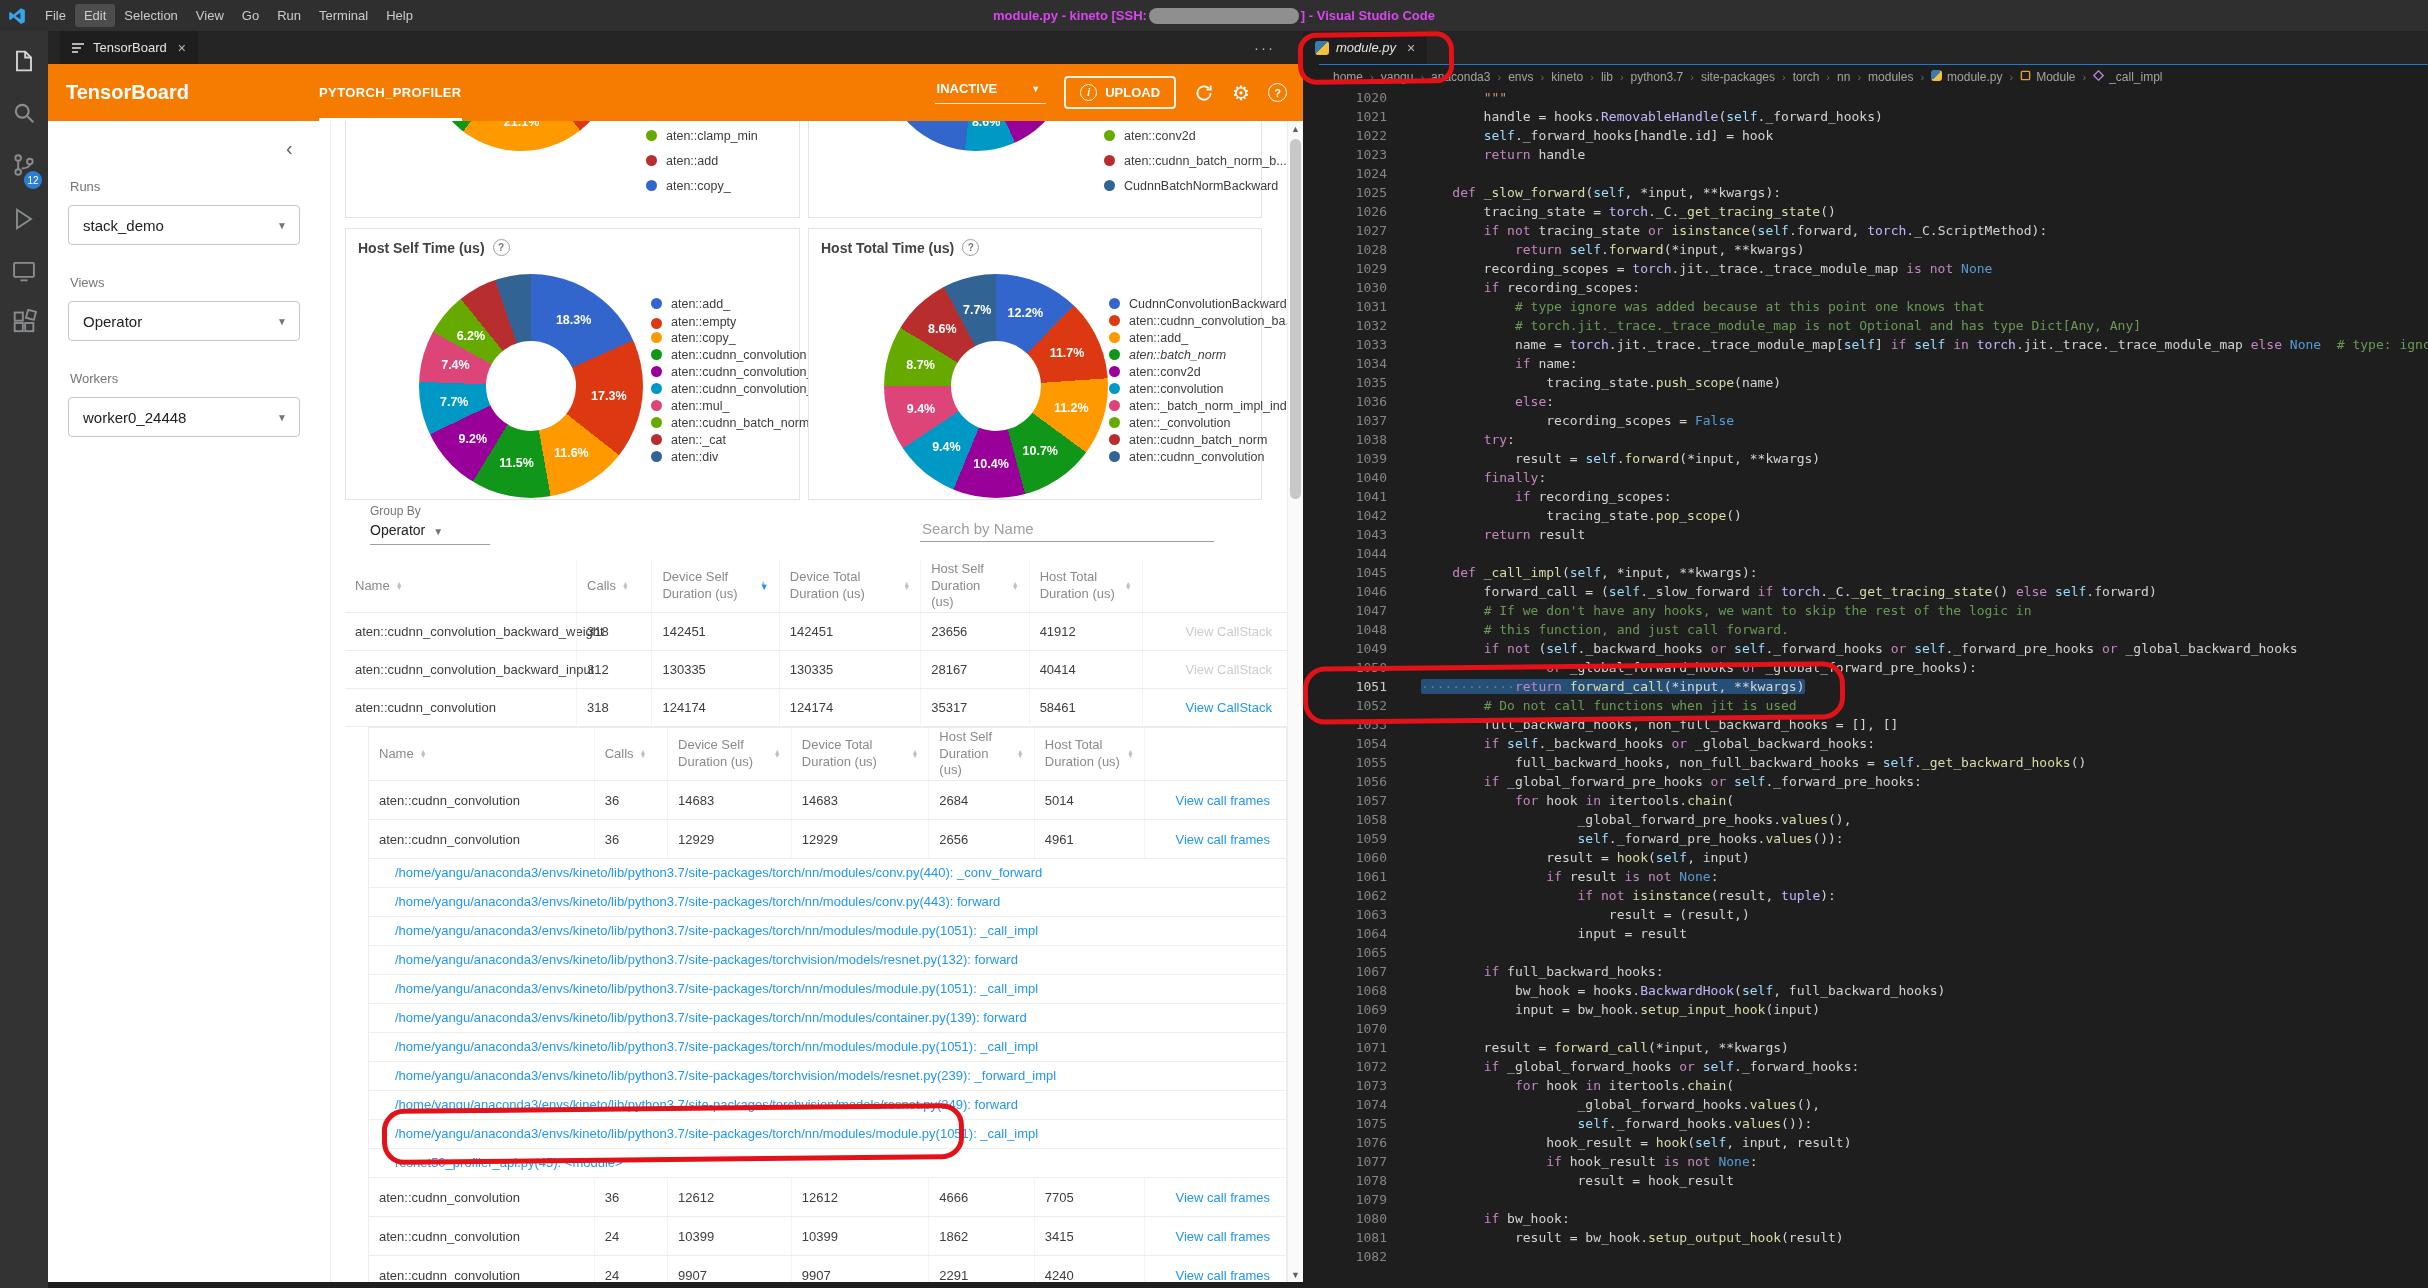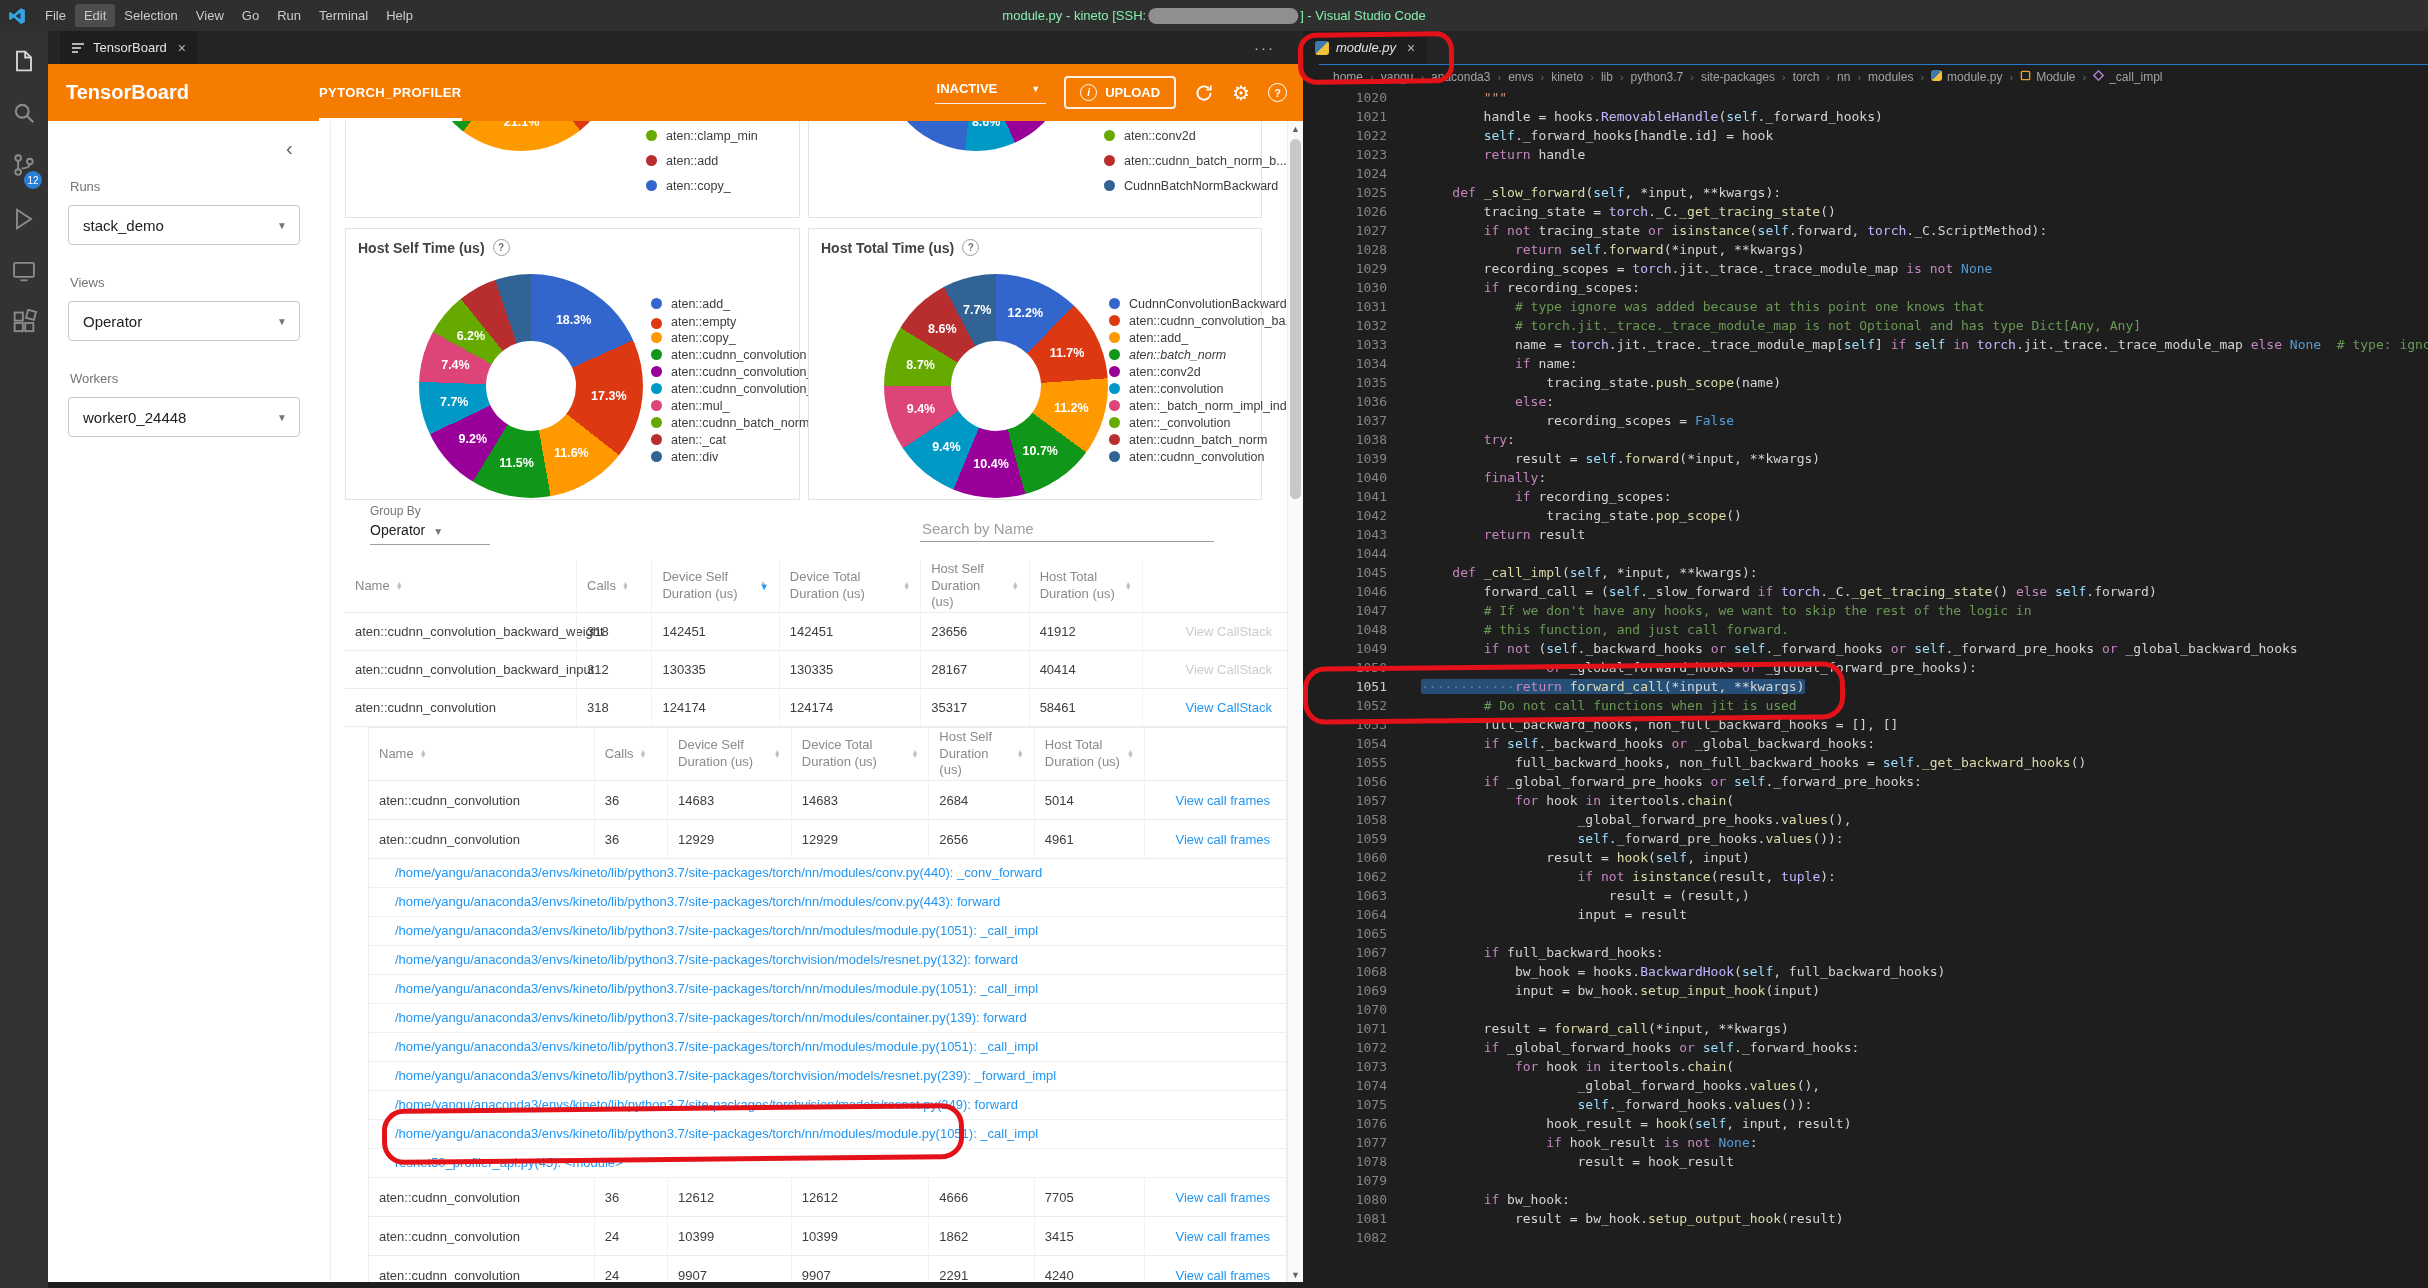--- a/index.html
+++ b/index.html
@@ -2,21 +2,21 @@
 <html><head>
 <meta charset="utf-8">
 <style>
   html,body{margin:0;padding:0;background:#1e1e1e;font-family:"Liberation Sans",sans-serif;}
   #app{position:relative;width:2428px;height:1288px;overflow:hidden;background:#1e1e1e;}
   
   #titlebar{position:absolute;left:0;top:0;width:2428px;height:31px;background:#2f2f30;display:flex;align-items:center;color:#cccccc;font-size:13px;}
   #vscode-logo{width:18px;height:18px;margin:0 10px 0 8px;}
   .menu-item{padding:4px 9px;border-radius:3px;cursor:default;}
   .menu-item.active{background:#4d4d4d;}
-  #win-title{position:absolute;left:50%;transform:translateX(-50%);display:flex;align-items:center;color:#86efac;font-size:13px;white-space:nowrap;}
+  #win-title{position:absolute;left:50%;transform:translateX(-50%);display:flex;align-items:center;color:#d946ef;font-size:13px;white-space:nowrap;font-weight:bold;}
   .redact{display:inline-block;width:150px;height:16px;border-radius:8px;background:#8f8f8f;margin:0 2px;}
   
   #activitybar{position:absolute;left:0;top:31px;width:48px;height:1257px;background:#333333;}
   .act-icon{position:absolute;left:10px;width:28px;height:28px;}
   .act-badge{position:absolute;left:24px;top:140px;width:18px;height:18px;border-radius:50%;background:#2a7fd4;color:#fff;font-size:10px;display:flex;align-items:center;justify-content:center;}
   
   .tabbar{position:absolute;left:0;top:0;right:0;height:33px;background:#252526;display:flex;z-index:6;}
   .tab{height:33px;display:flex;align-items:center;padding:0 12px;background:#1e1e1e;color:#e4e4e4;font-size:13px;gap:7px;}
   .tab .close{color:#b9b9b9;font-size:14px;margin-left:4px;}
   .tab-ellipsis{position:absolute;right:28px;top:8px;color:#b5b5b5;font-size:15px;letter-spacing:2px;}
@@ -668,20 +668,21 @@
         <div class="code-line"><span class="num cur">1051</span><span><span class="sel"><span class="ws">············</span><span class="tok-k">return</span> <span class="tok-f">forward_call</span>(*input, **kwargs)</span></span></div>
         <div class="code-line"><span class="num">1052</span><span>        <span class="tok-c"># Do not call functions when jit is used</span></span></div>
         <div class="code-line"><span class="num">1053</span><span>        full_backward_hooks, non_full_backward_hooks = [], []</span></div>
         <div class="code-line"><span class="num">1054</span><span>        <span class="tok-k">if</span> <span class="tok-v">self</span>._backward_hooks <span class="tok-k">or</span> _global_backward_hooks:</span></div>
         <div class="code-line"><span class="num">1055</span><span>            full_backward_hooks, non_full_backward_hooks = <span class="tok-v">self</span>.<span class="tok-f">_get_backward_hooks</span>()</span></div>
         <div class="code-line"><span class="num">1056</span><span>        <span class="tok-k">if</span> _global_forward_pre_hooks <span class="tok-k">or</span> <span class="tok-v">self</span>._forward_pre_hooks:</span></div>
         <div class="code-line"><span class="num">1057</span><span>            <span class="tok-k">for</span> hook <span class="tok-k">in</span> itertools.<span class="tok-f">chain</span>(</span></div>
         <div class="code-line"><span class="num">1058</span><span>                    _global_forward_pre_hooks.<span class="tok-f">values</span>(),</span></div>
         <div class="code-line"><span class="num">1059</span><span>                    <span class="tok-v">self</span>._forward_pre_hooks.<span class="tok-f">values</span>()):</span></div>
         <div class="code-line"><span class="num">1060</span><span>                result = <span class="tok-f">hook</span>(<span class="tok-v">self</span>, input)</span></div>
+        <div class="code-line"><span class="num">1061</span><span>                <span class="tok-k">if</span> result <span class="tok-k">is</span> <span class="tok-k">not</span> <span class="tok-n">None</span>:</span></div>
         <div class="code-line"><span class="num">1062</span><span>                    <span class="tok-k">if</span> <span class="tok-k">not</span> <span class="tok-f">isinstance</span>(result, <span class="tok-t">tuple</span>):</span></div>
         <div class="code-line"><span class="num">1063</span><span>                        result = (result,)</span></div>
         <div class="code-line"><span class="num">1064</span><span>                    input = result</span></div>
         <div class="code-line"><span class="num">1065</span><span></span></div>
         <div class="code-line"><span class="num">1067</span><span>        <span class="tok-k">if</span> full_backward_hooks:</span></div>
         <div class="code-line"><span class="num">1068</span><span>            bw_hook = hooks.<span class="tok-t">BackwardHook</span>(<span class="tok-v">self</span>, full_backward_hooks)</span></div>
         <div class="code-line"><span class="num">1069</span><span>            input = bw_hook.<span class="tok-f">setup_input_hook</span>(input)</span></div>
         <div class="code-line"><span class="num">1070</span><span></span></div>
         <div class="code-line"><span class="num">1071</span><span>        result = <span class="tok-f">forward_call</span>(*input, **kwargs)</span></div>
         <div class="code-line"><span class="num">1072</span><span>        <span class="tok-k">if</span> _global_forward_hooks <span class="tok-k">or</span> <span class="tok-v">self</span>._forward_hooks:</span></div>

